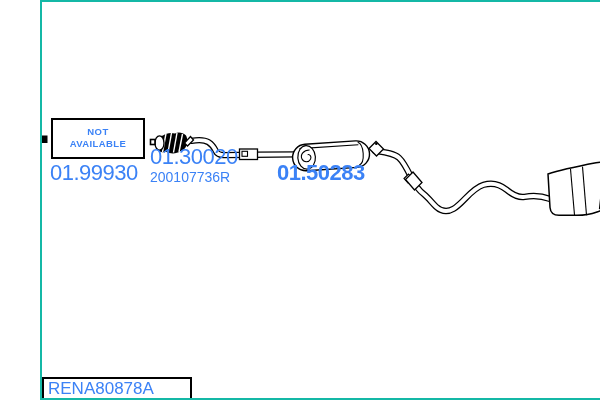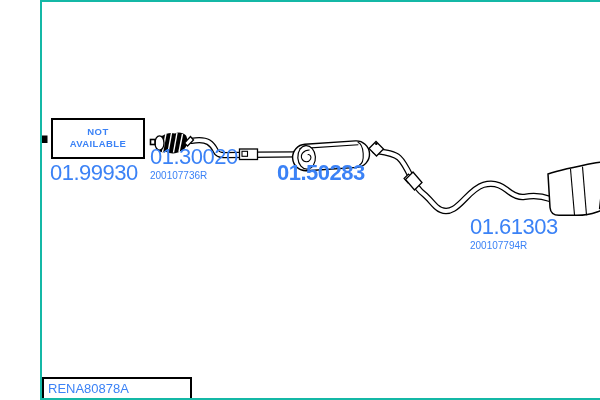--- a/index.html
+++ b/index.html
@@ -21,30 +21,30 @@
   
   .na-box{
     position:absolute;left:9px;top:116px;width:94px;height:41px;box-sizing:border-box;
     border:2px solid #000;display:flex;flex-direction:column;align-items:center;
     justify-content:center;gap:1px;font-weight:bold;font-size:9.5px;line-height:1.15;
     letter-spacing:.4px;text-align:center;background:#fff;
   }
   
   .part{position:absolute;text-align:left;}
   .part .code{font-size:22px;line-height:1;white-space:nowrap;letter-spacing:-0.5px;}
-  .part .oem{font-size:10px;line-height:1.1;margin-top:2px;white-space:nowrap;}
+  .part .oem{font-size:14px;line-height:1.1;margin-top:2px;white-space:nowrap;}
   .part-0{left:8px;top:160px;width:94px;}
   .part-1{left:108px;top:144px;width:94px;}
   .part-2{left:235px;top:160px;width:95px;font-weight:bold;}
   .part-3{left:428px;top:214px;width:94px;}
   
   .code-box{
     position:absolute;left:0;top:375px;width:150px;height:23px;box-sizing:border-box;
     border:2px solid #000;background:#fff;display:flex;align-items:center;
-    padding-left:4px;font-size:13px;white-space:nowrap;
+    padding-left:4px;font-size:17px;white-space:nowrap;
   }
 </style>
 </head>
 <body>
 
 <div id="page">
 
   <svg id="art" width="600" height="400" viewBox="0 0 600 400">
     <defs>
       <path id="p-front" d="M149.5,138.8 C158,137.4 163,138 166.5,140.2 C171,143 172.6,146.5 174,149.4 C175.2,151.7 177.6,152.9 181.5,153.1 L256,152.4"></path>
@@ -122,22 +122,18 @@
 
   <div class="part part-1">
     <div class="code">01.30020</div>
     <div class="oem">200107736R</div>
   </div>
 
   <div class="part part-2">
     <div class="code">01.50283</div>
   </div>
 
-  <div class="part part-3">
-    <div class="code">01.61303</div>
-    <div class="oem">200107794R</div>
-  </div>
 
   <div class="code-box">
     <span>RENA80878A</span>
   </div>
 
 </div>
 
 </body></html>

